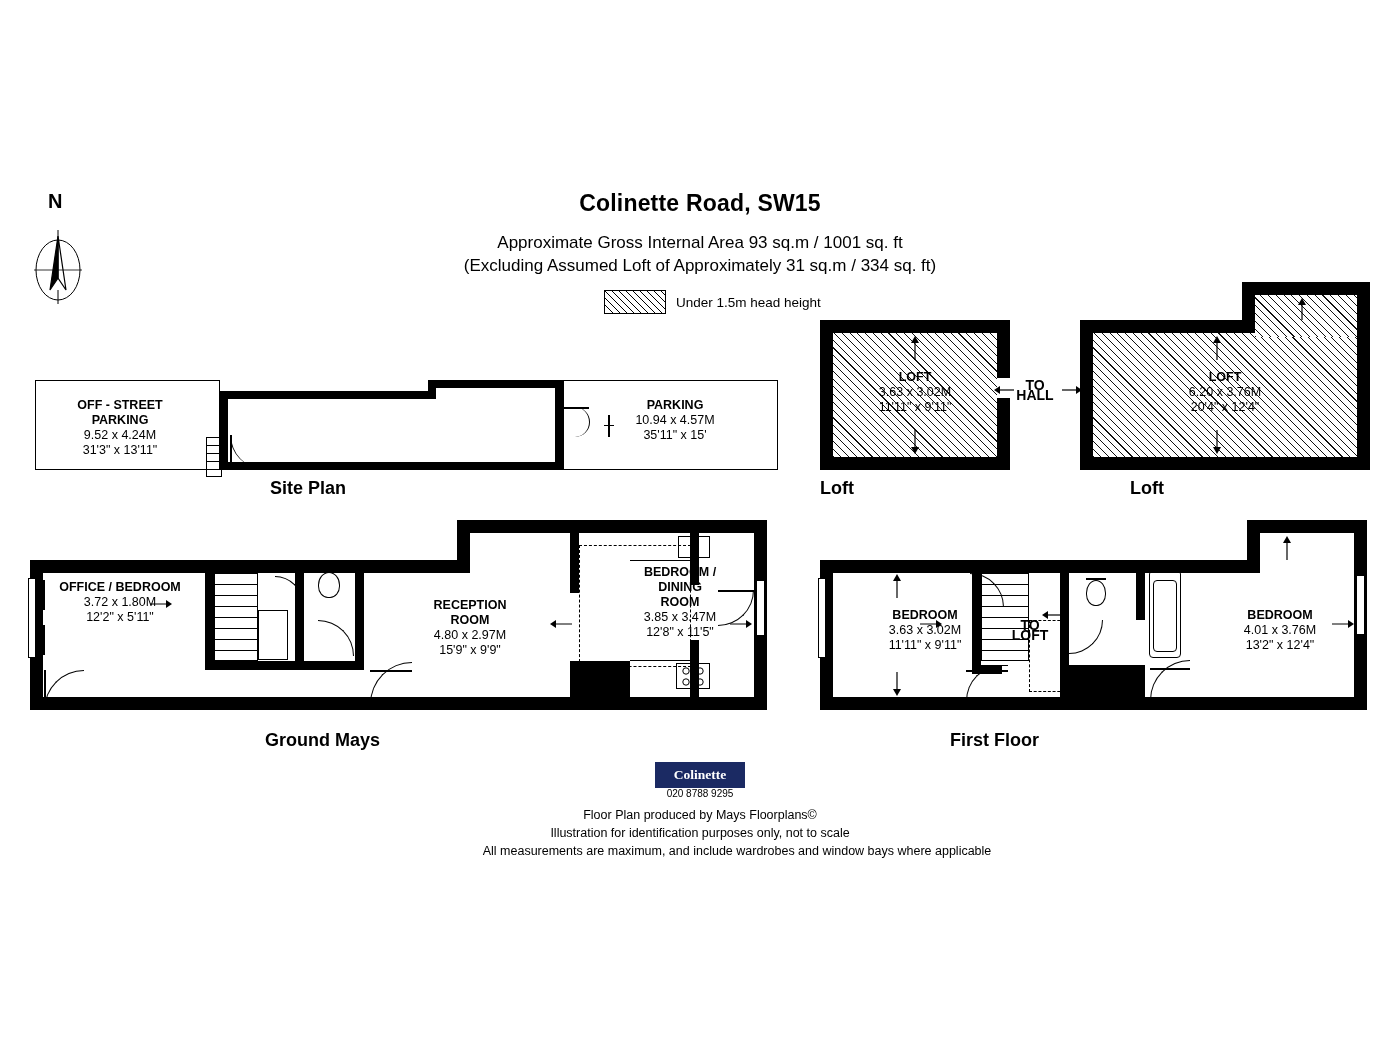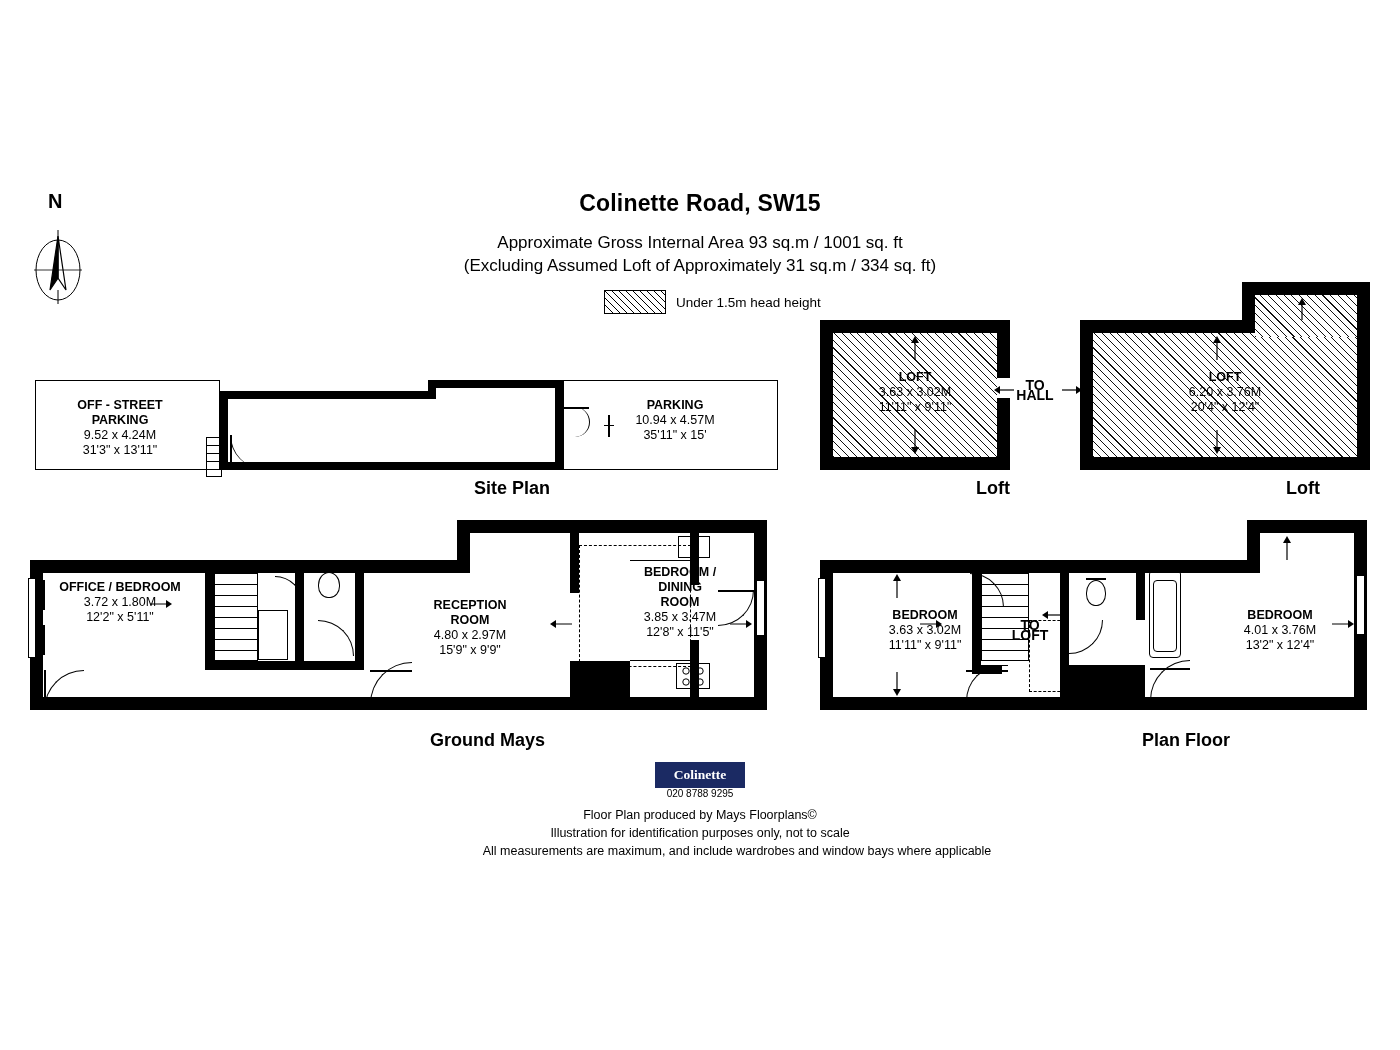--- a/index.html
+++ b/index.html
@@ -48,21 +48,21 @@
   #legend-label { margin-left: 10px; font-size: 13.5px; }
 
   
   #north { left: 20px; top: 190px; width: 80px; height: 120px; }
   #north-letter {
     left: 28px; top: 0px; font-size: 20px; font-weight: bold;
   }
 
   
   .plan-title {
-    font-size: 18px; font-weight: bold; text-align: right;
+    font-size: 18px; font-weight: bold; text-align: left;
   }
   #site-plan-title   { left: 270px;  top: 478px;  width: 280px; }
   #ground-title      { left: 265px;  top: 730px;  width: 280px; }
   #first-title       { left: 950px;  top: 730px;  width: 280px; }
   #loft1-title       { left: 820px;  top: 478px;  width: 190px; }
   #loft2-title       { left: 1130px; top: 478px;  width: 190px; }
 
   
   .room-label { text-align: center; font-size: 12.5px; line-height: 15px; }
   .room-label .nm { font-weight: bold; }
@@ -399,19 +399,19 @@
 </div>
 <div class="abs tiny" style="left:1008px; top:620px; width:44px;">
   <div>TO</div>
   <div>LOFT</div>
 </div>
 <div class="abs room-label" style="left:1195px; top:608px; width:170px;">
   <div class="nm">BEDROOM</div>
   <div>4.01 x 3.76M</div>
   <div>13'2" x 12'4"</div>
 </div>
-<div class="abs plan-title" id="first-title">Plan Floor</div>
+<div class="abs plan-title" id="first-title">First Floor</div>
 
 <div class="abs" id="logo-box">Colinette</div>
 <div class="abs" id="logo-phone">020 8788 9295</div>
 <div class="abs footer-line" id="f1">Floor Plan produced by Mays Floorplans©</div>
 <div class="abs footer-line" id="f2">Illustration for identification purposes only, not to scale</div>
 <div class="abs footer-line" id="f3">All measurements are maximum, and include wardrobes and window bays where applicable</div>
 
 </body></html>

